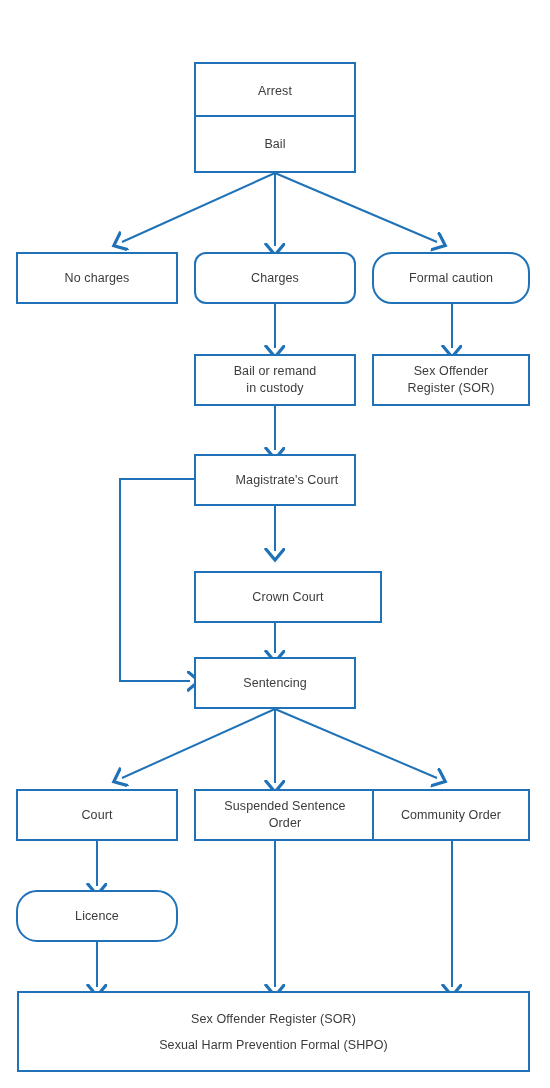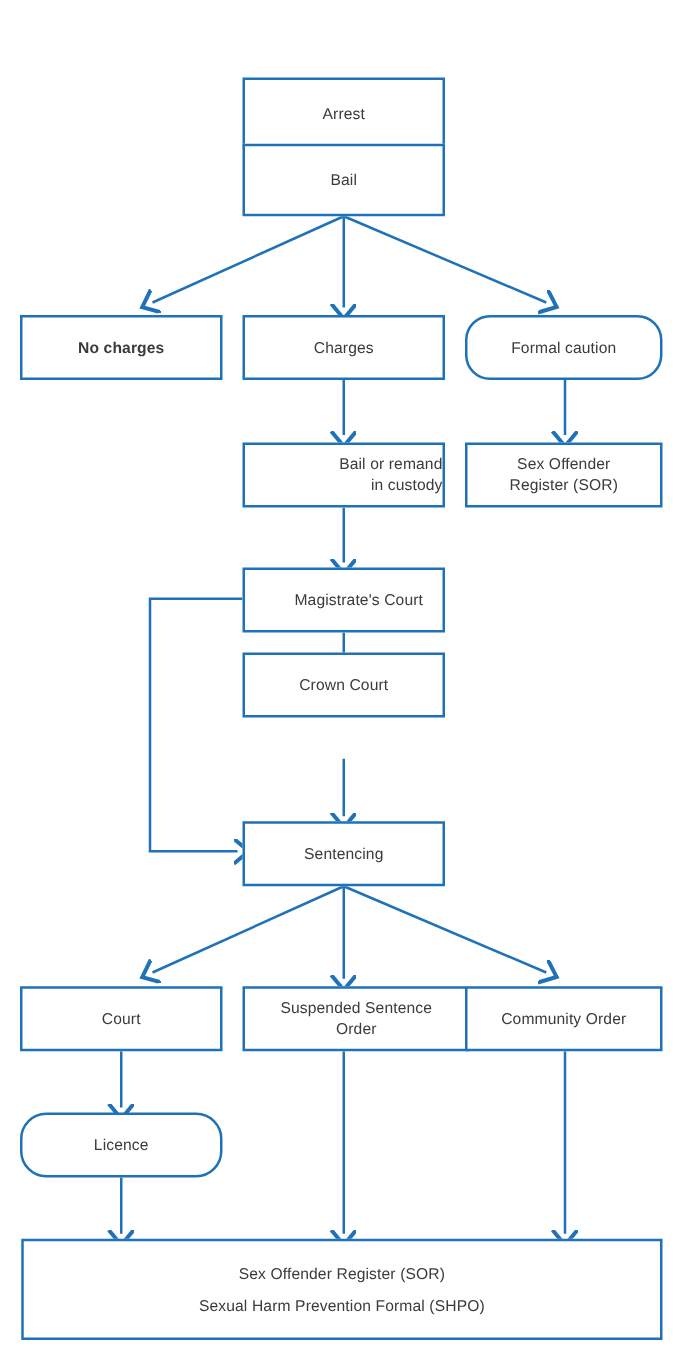--- a/index.html
+++ b/index.html
@@ -103,47 +103,47 @@
   </svg>
 
   <div class="node" style="left:194px; top:14px; width:162px; height:58px;margin-top:48px;">
     <span class="label">Arrest</span>
   </div>
 
   <div class="node" style="left:194px; top:115px; width:162px; height:58px;">
     <span class="label">Bail</span>
   </div>
 
-  <div class="node" style="left:16px; top:252px; width:162px; height:52px;font-weight:bold;">
+  <div class="node" style="left:16px; top:252px; width:162px; height:52px;">
     <span class="label">No charges</span>
   </div>
 
-  <div class="node" style="left:194px; top:252px; width:162px; height:52px;">
+  <div class="node" style="left:194px; top:252px; width:162px; height:52px;border-radius:12px;">
     <span class="label">Charges</span>
   </div>
 
   <div class="node" style="left:372px; top:252px; width:158px; height:52px;border-radius:20px;">
     <span class="label">Formal caution</span>
   </div>
 
-  <div class="node" style="left:194px; top:354px; width:162px; height:52px;text-align:right;">
+  <div class="node" style="left:194px; top:354px; width:162px; height:52px;">
     <span class="label">Bail or remand
 in custody</span>
   </div>
 
   <div class="node" style="left:372px; top:354px; width:158px; height:52px;">
     <span class="label">Sex Offender
 Register (SOR)</span>
   </div>
 
   <div class="node" style="left:194px; top:454px; width:162px; height:52px;padding-left:24px;">
     <span class="label">Magistrate's Court</span>
   </div>
 
-  <div class="node" style="left:194px; top:522px; width:162px; height:52px;">
+  <div class="node" style="left:194px; top:571px; width:188px; height:52px;">
     <span class="label">Crown Court</span>
   </div>
 
   <div class="node" style="left:194px; top:657px; width:162px; height:52px;">
     <span class="label">Sentencing</span>
   </div>
 
   <div class="node" style="left:16px; top:789px; width:162px; height:52px;">
     <span class="label">Court</span>
   </div>

